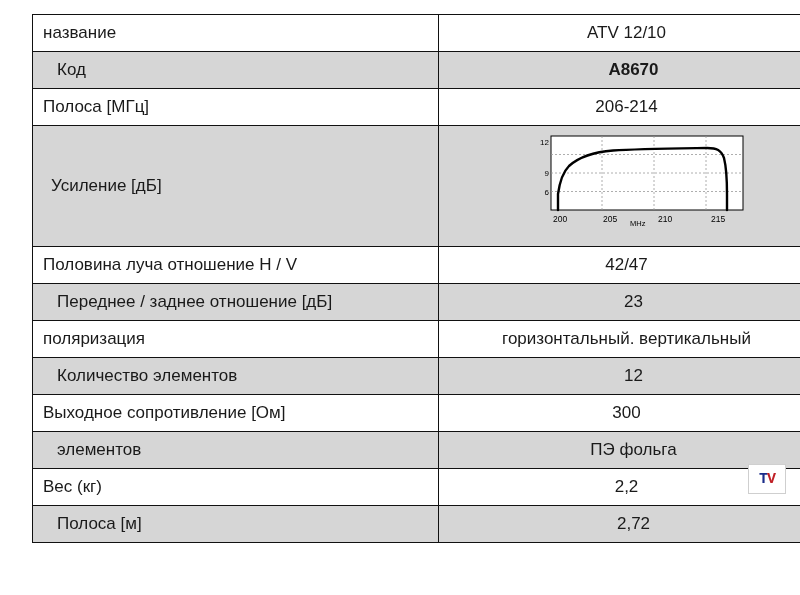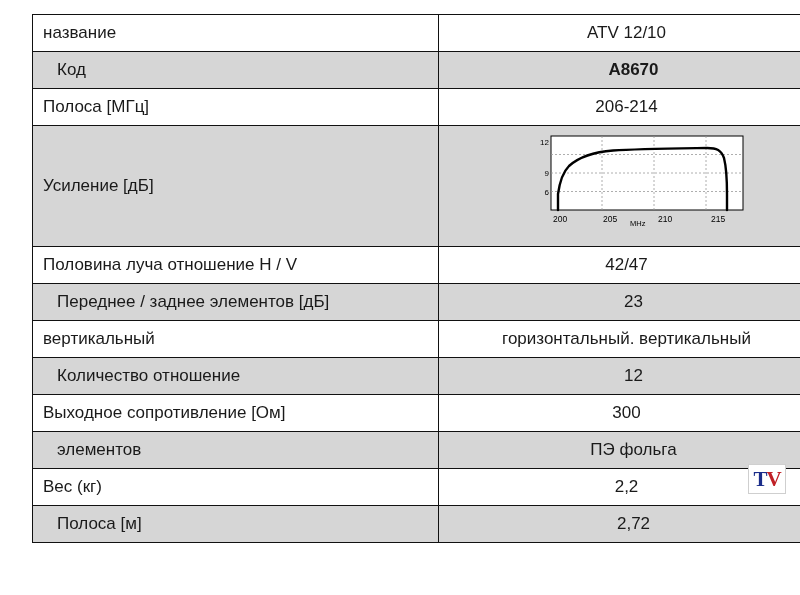--- a/index.html
+++ b/index.html
@@ -51,21 +51,21 @@
     background: #ffffff;
   }
   .code-value {
     font-weight: bold;
   }
   .chart-row td {
     height: 120px;
     padding: 0;
   }
   .chart-row td.col-label {
-    padding: 0 10px;
+    padding: 0 18px;
   }
   .chart-cell {
     position: relative;
     height: 120px;
     background: #d6d6d6;
   }
   .chart-box {
     position: absolute;
     left: 50%;
     top: 6px;
@@ -85,22 +85,22 @@
     bottom: 8px;
     width: 36px;
     height: 28px;
     background: #ffffff;
     border: 1px solid #cfcfcf;
     display: flex;
     align-items: center;
     justify-content: center;
   }
   .wm-text {
-    font-family: Liberation Serif, serif;
-    font-size: 21px;
+    font-family: Liberation Mono, monospace;
+    font-size: 15px;
     font-weight: bold;
     letter-spacing: -1px;
     line-height: 1;
     text-align: right;
   }
   .wm-t { color: #1b2d8a; }
   .wm-v { color: #c02026; }
 </style>
 </head>
 <body>
@@ -158,31 +158,31 @@
           </div>
         </td>
       </tr>
 
       <tr class="plain">
         <td class="col-label">Половина луча отношение H / V</td>
         <td class="col-value">42/47</td>
       </tr>
 
       <tr class="shaded">
-        <td class="col-label">Переднее / заднее элементов [дБ]</td>
+        <td class="col-label">Переднее / заднее отношение [дБ]</td>
         <td class="col-value">23</td>
       </tr>
 
       <tr class="plain">
-        <td class="col-label">вертикальный</td>
+        <td class="col-label">поляризация</td>
         <td class="col-value polarization">горизонтальный. вертикальный</td>
       </tr>
 
       <tr class="shaded">
-        <td class="col-label">Количество отношение</td>
+        <td class="col-label">Количество элементов</td>
         <td class="col-value">12</td>
       </tr>
 
       <tr class="plain">
         <td class="col-label">Выходное сопротивление [Ом]</td>
         <td class="col-value">300</td>
       </tr>
 
       <tr class="shaded">
         <td class="col-label">элементов</td>

